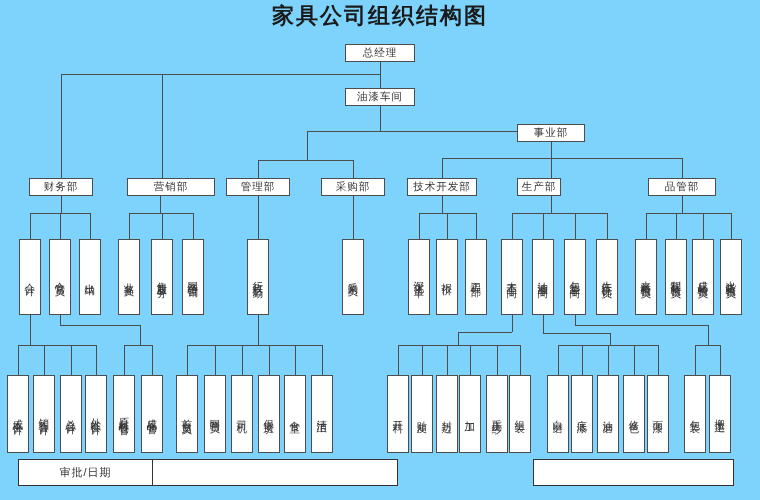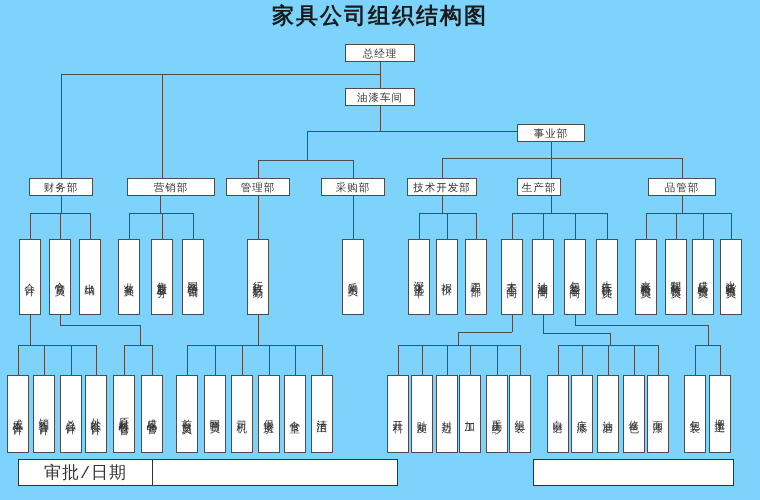--- a/index.html
+++ b/index.html
@@ -7,34 +7,34 @@
     position:relative;width:760px;height:500px;background:#7dd3fc;
     font-family:"Liberation Sans",sans-serif;color:#333;overflow:hidden;padding-left:20px;
   }
   #title{
     position:absolute;left:0;top:1px;width:760px;text-align:center;
     font-size:22px;font-weight:bold;color:#1a1a1a;letter-spacing:2px;
   }
   .hbox{
     position:absolute;height:18px;background:#fff;border:1px solid #4d4d4d;
     display:flex;align-items:center;justify-content:center;
-    font-size:10.5px;line-height:1;box-sizing:border-box;letter-spacing:1px;white-space:nowrap;
+    font-size:10.5px;line-height:1;box-sizing:border-box;letter-spacing:1px;white-space:nowrap;font-family:Liberation Serif, serif;
   }
   .vbox{
     position:absolute;width:22px;background:#fff;border:1px solid #4d4d4d;
     box-sizing:border-box;display:flex;align-items:center;justify-content:center;
     writing-mode:vertical-rl;text-orientation:upright;
     font-size:10.5px;line-height:1;letter-spacing:2px;white-space:nowrap;
   }
   .lv4{top:239px;height:76px;}
   .lv5{top:375px;height:78px;}
   #wires{position:absolute;left:0;top:0;}
   .ftcell{
     position:absolute;top:459px;height:27px;border:1px solid #333;box-sizing:border-box;
-    display:flex;align-items:center;justify-content:center;font-size:17px;background:#fff;letter-spacing:1px;font-family:Liberation Mono, monospace;
+    display:flex;align-items:center;justify-content:center;font-size:11px;background:#fff;letter-spacing:1px;
   }
 </style>
 </head>
 <body>
 
 <div id="stage">
 
   <div id="title">家具公司组织结构图</div>
 
   <svg id="wires" width="760" height="500" stroke="#4d4d4d" stroke-width="1" shape-rendering="crispEdges">

